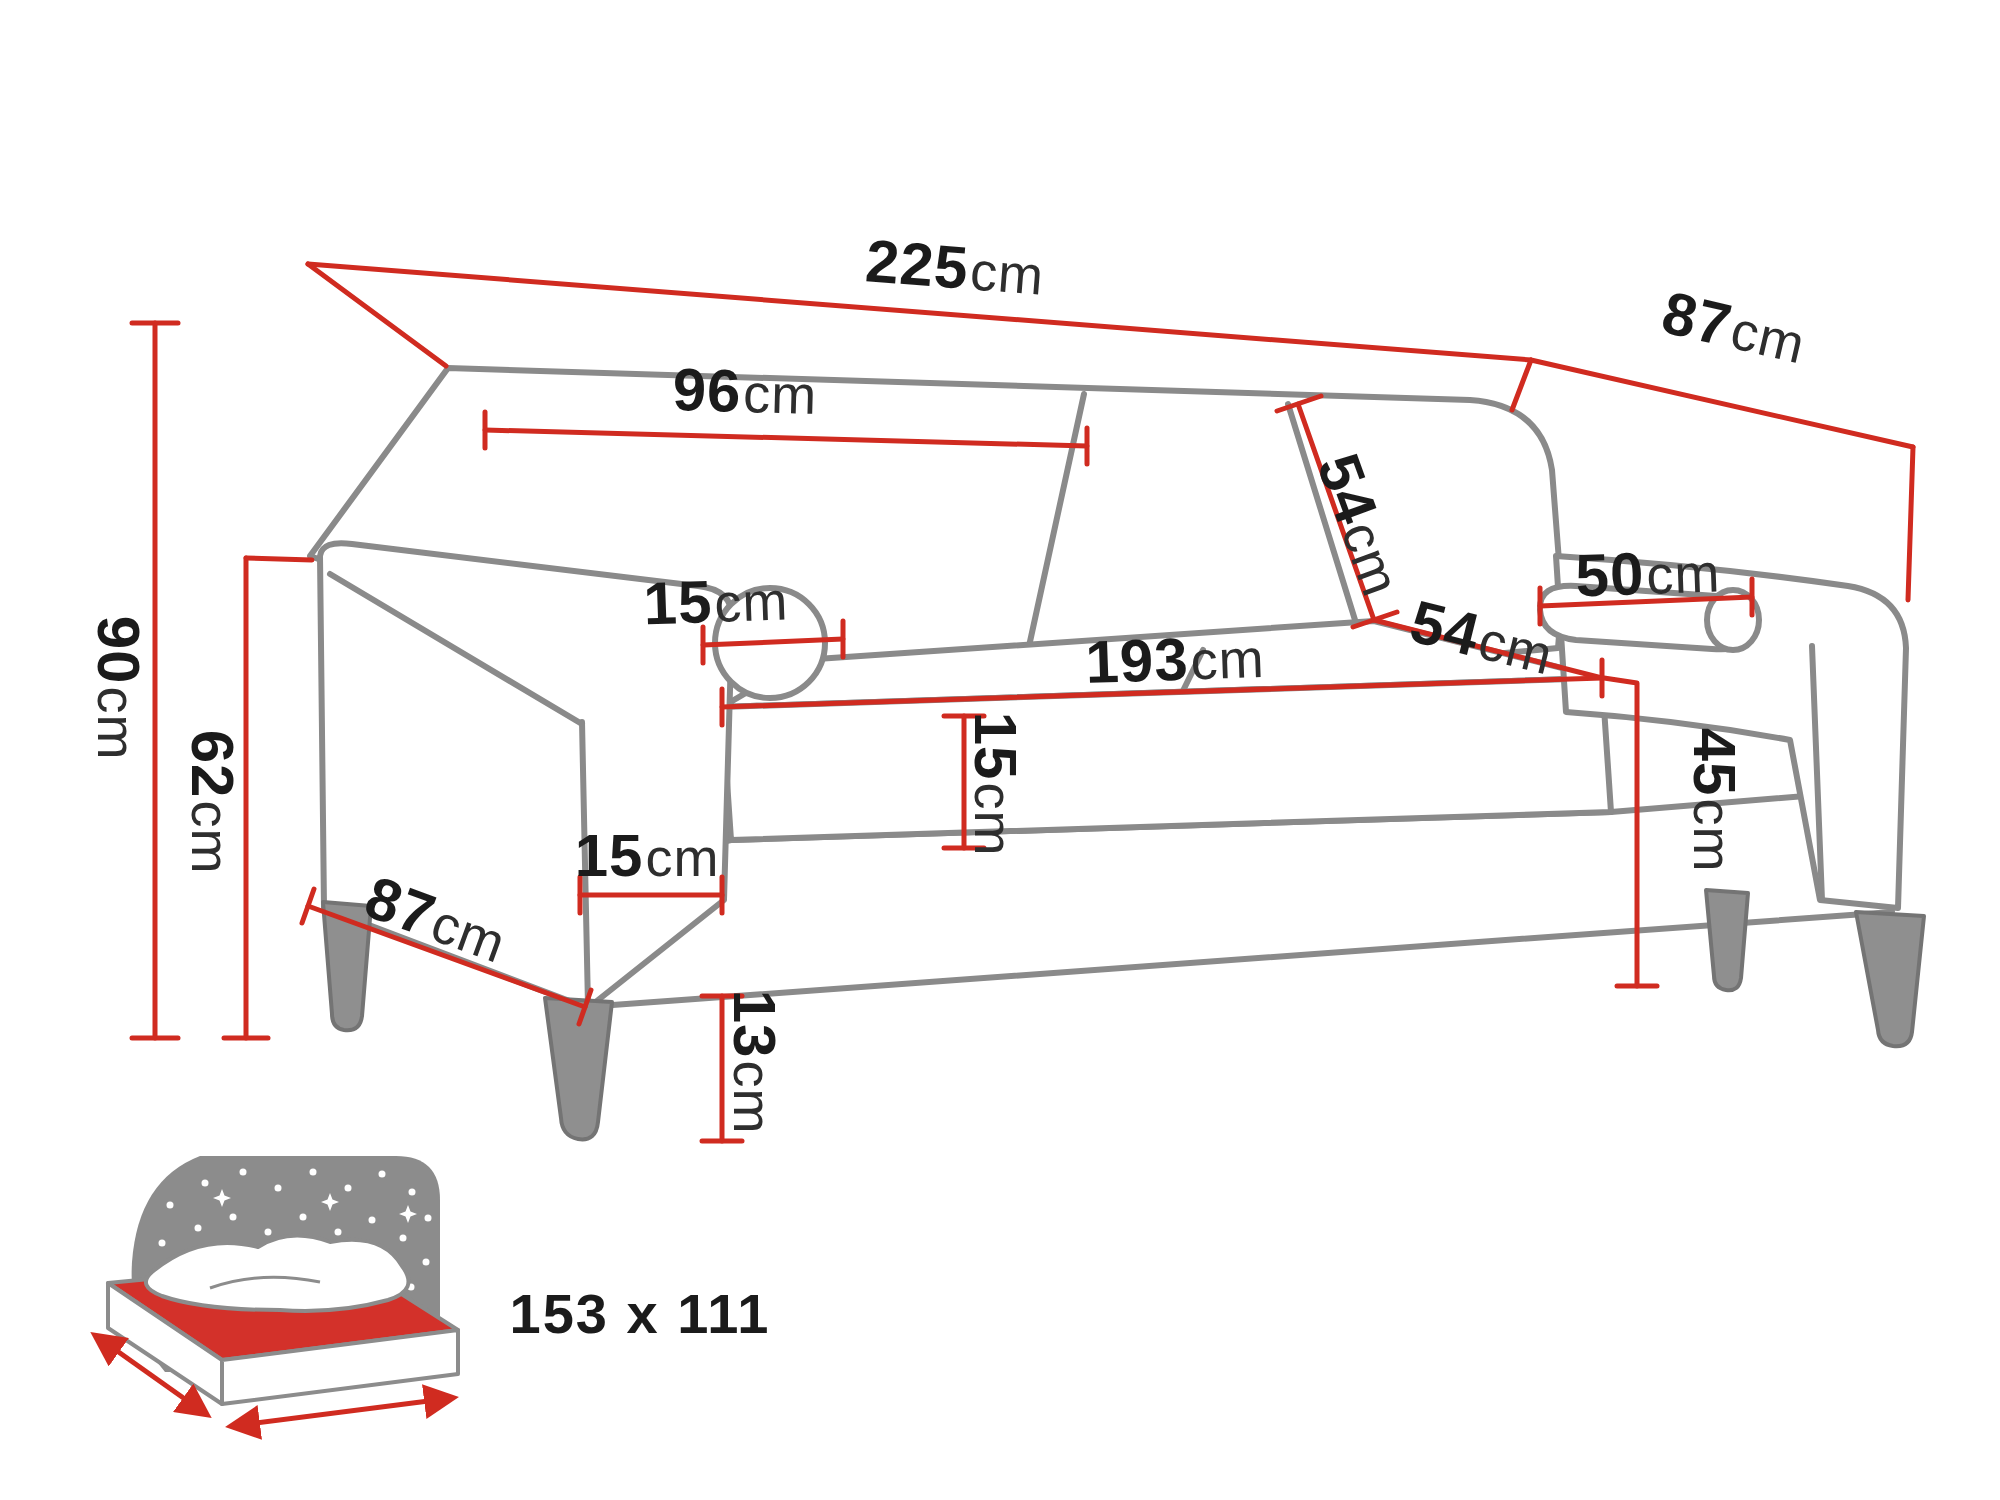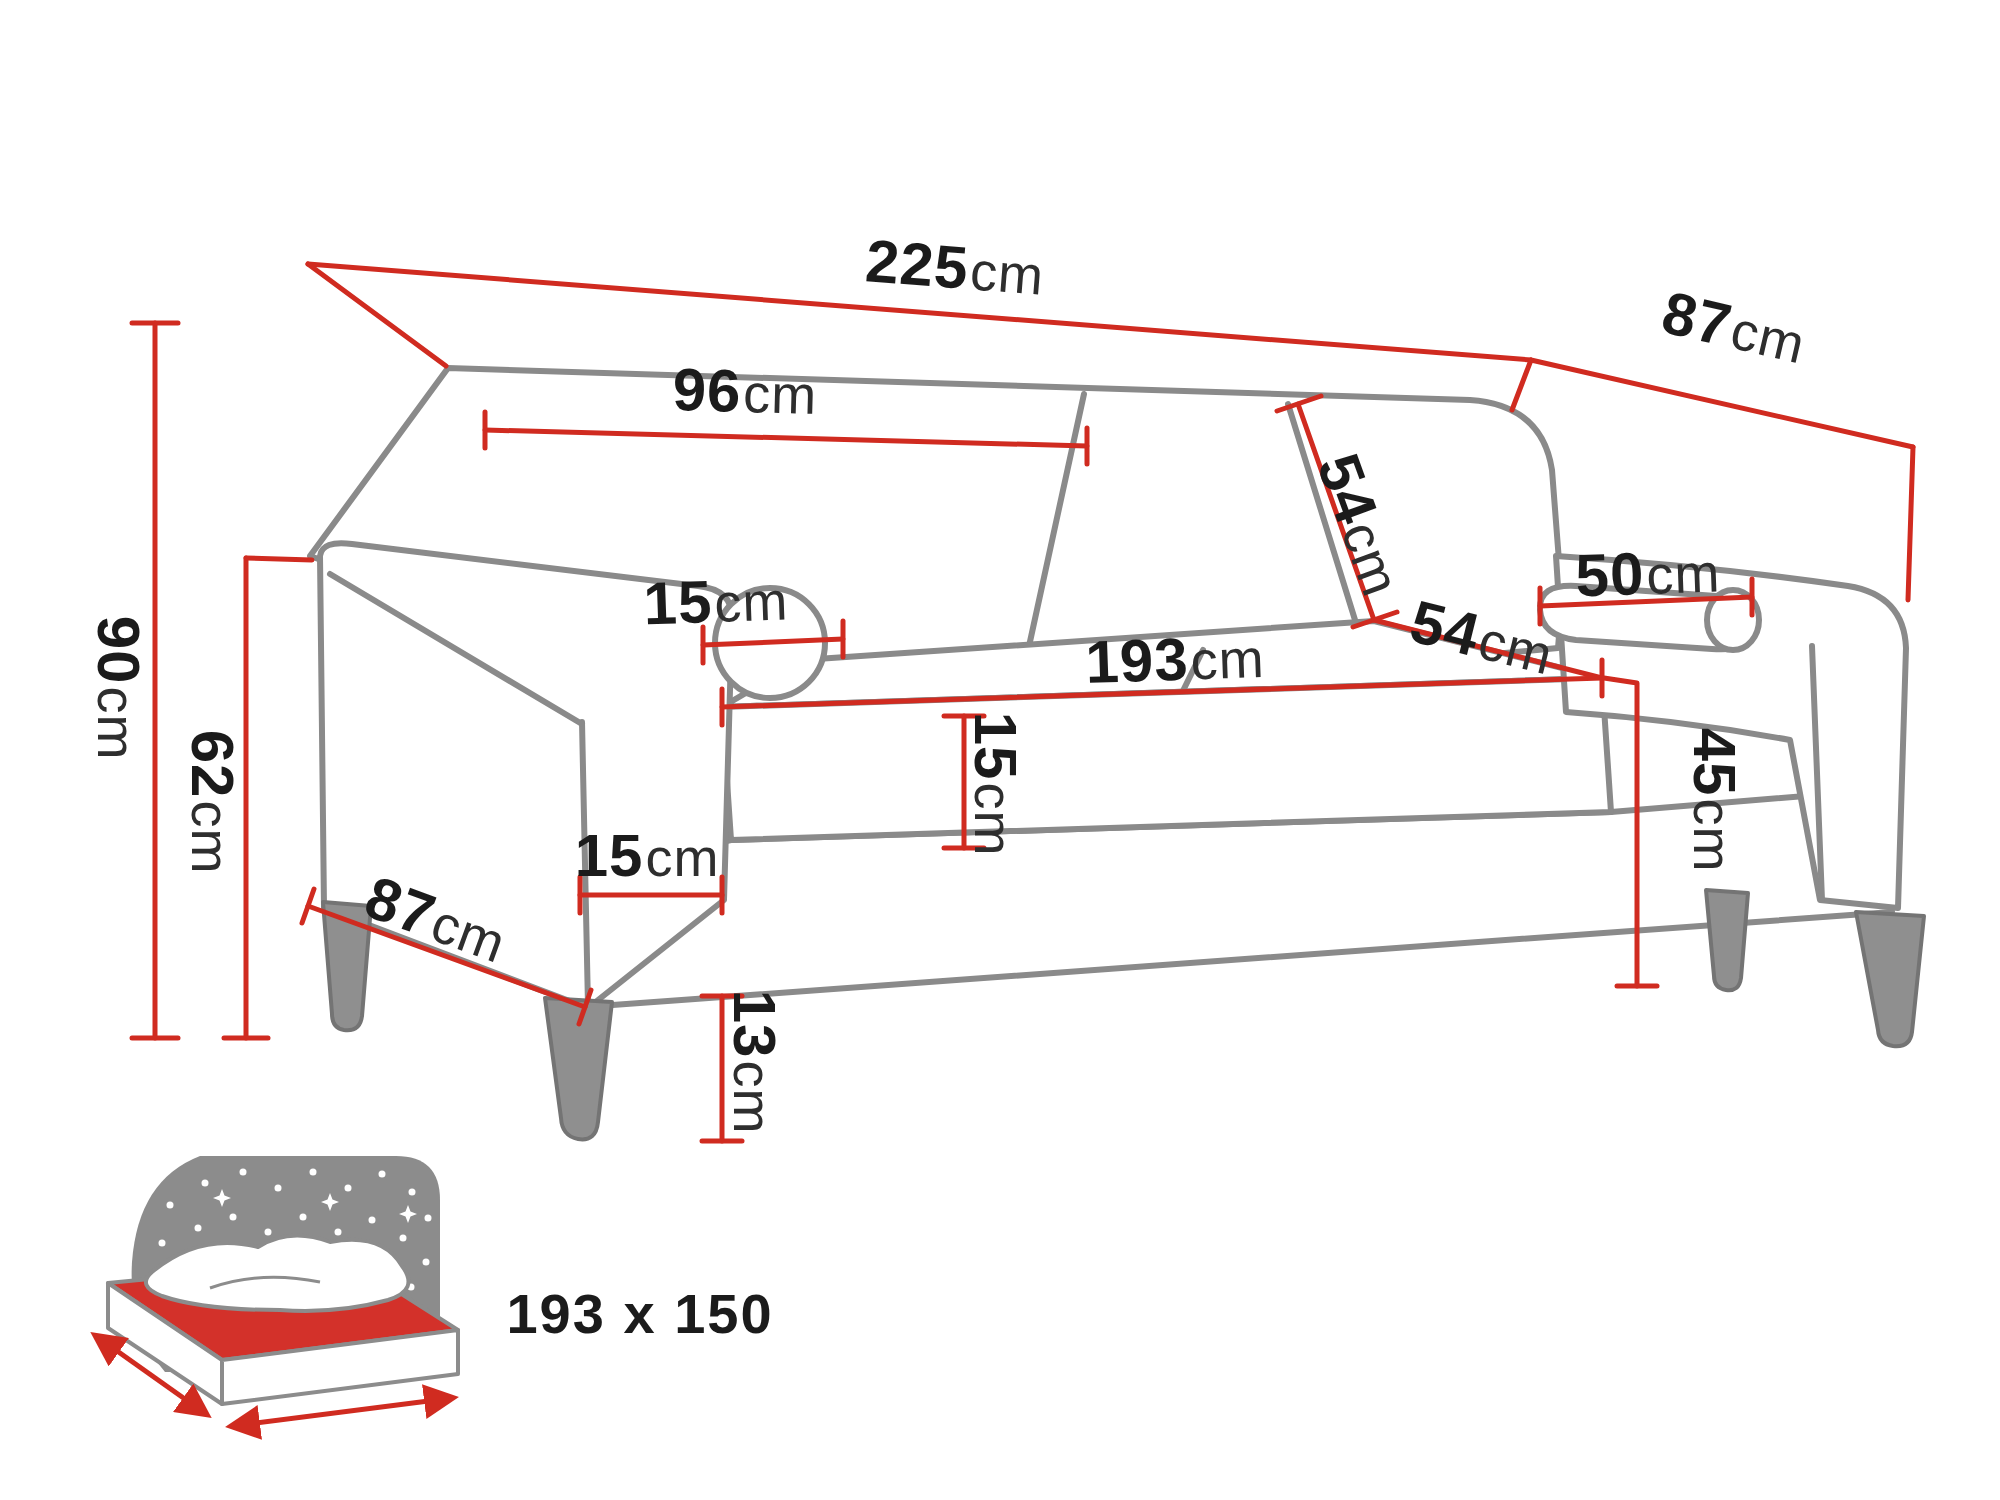--- a/index.html
+++ b/index.html
@@ -235,17 +235,17 @@
 
   <div class="dim" style="left:754px;top:1062px;--rot:90deg">
     <span class="num">13</span><span class="unit">cm</span>
   </div>
 
   <div class="dim" style="left:1714px;top:800px;--rot:90deg">
     <span class="num">45</span><span class="unit">cm</span>
   </div>
 
   <div class="dim" style="left:640px;top:1314px">
-    <span class="sleep">193 x 150</span>
+    <span class="sleep">153 x 111</span>
   </div>
 
 </div>
 </div>
 
 </body></html>

